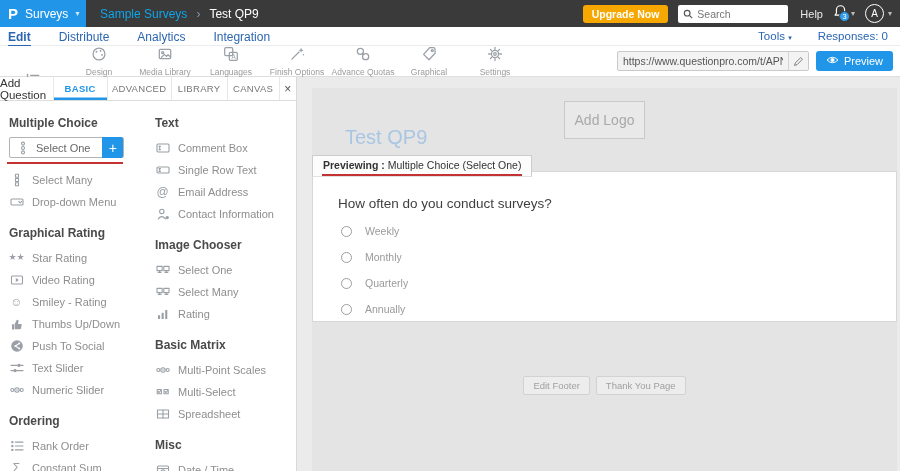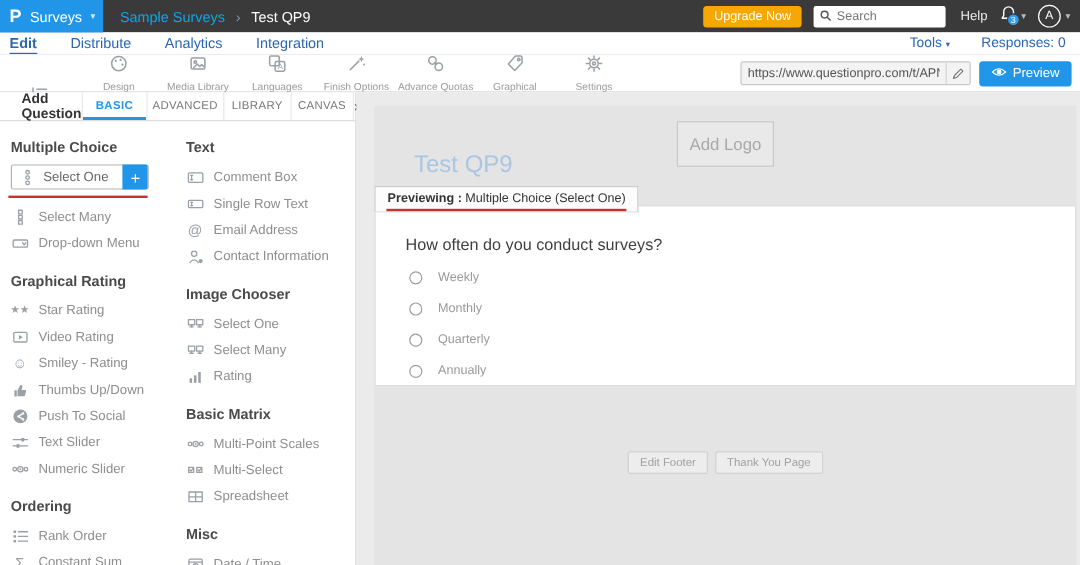--- a/index.html
+++ b/index.html
@@ -10,21 +10,21 @@
   .topbar { height:27px; background:#3a3a3b; display:flex; align-items:center; }
   .brand { height:27px; width:86px; background:#2196e8; display:flex; align-items:center; gap:7px; padding:0 8px; color:#fff; flex:none; cursor:pointer; }
   .brand .logo { font-weight:bold; font-size:15px; }
   .brand .prod { font-size:12px; }
   .brand .caret { color:#cfe6fa; }
   .crumbs { display:flex; align-items:center; gap:9px; margin-left:14px; font-size:12px; }
   .crumb-parent { color:#0ea5e9; }
   .crumb-sep { color:#8598a6; font-size:12px; }
   .crumb-current { color:#fff; }
   .top-spacer { flex:1; }
-  .upgrade { background:#f7a800; color:#fff; font-size:10.5px; font-weight:normal; padding:3px 9px; border-radius:3px; margin-right:10px; cursor:pointer; }
+  .upgrade { background:#f7a800; color:#fff; font-size:10.5px; font-weight:bold; padding:3px 9px; border-radius:3px; margin-right:10px; cursor:pointer; }
   .searchbox { width:110px; height:18px; background:#fff; border-radius:2px; display:flex; align-items:center; gap:4px; padding:0 5px; margin-right:12px; }
   .searchbox input { border:none; outline:none; width:80px; font-size:10.5px; color:#444; font-family:inherit; background:transparent; }
   .help { color:#eaeaea; font-size:11px; margin-right:10px; cursor:pointer; }
   .bellwrap { position:relative; margin-right:3px; cursor:pointer; }
   .badge { position:absolute; left:6px; top:7px; background:#2f9bea; color:#fff; width:11px; height:11px; border-radius:50%; font-size:7.5px; display:flex; align-items:center; justify-content:center; border:1px solid #3a3a3b; }
   .tb-caret { color:#bbb; margin-right:10px; cursor:pointer; }
   .avatar { width:19px; height:19px; border:1.5px solid #fff; border-radius:50%; color:#fff; font-size:10px; display:flex; align-items:center; justify-content:center; margin-right:4px; cursor:pointer; }
   .topbar-end { margin-right:8px; }
 
   
@@ -42,21 +42,21 @@
   .tool .tlabel { font-size:8.5px; color:#9b9b9b; margin-top:1px; white-space:nowrap; }
   .toolbar-right { margin-left:auto; display:flex; align-items:center; gap:7px; padding-right:7px; }
   .urlbox { width:192px; height:20px; background:#f3f3f3; border:1px solid #c9c9c9; border-radius:2px; display:flex; align-items:center; }
   .urlbox input { flex:1; border:none; outline:none; background:transparent; font-size:10.5px; color:#555; padding:0 5px; font-family:inherit; min-width:0; }
   .urlbox .pencil { width:20px; display:flex; align-items:center; justify-content:center; border-left:1px solid #d5d5d5; height:100%; cursor:pointer; }
   .preview-btn { background:#2196e8; color:#fff; border:none; border-radius:3px; font-size:11px; padding:4px 10px; display:flex; align-items:center; gap:5px; cursor:pointer; font-family:inherit; }
 
   
   .panel { position:absolute; left:0; top:77px; bottom:0; width:297px; background:#fff; border-right:1px solid #d9d9d9; }
   .panel-head { height:24px; display:flex; align-items:stretch; border-bottom:1px solid #ddd; }
-  .panel-title { width:74px; display:flex; align-items:center; padding-left:18px; font-size:11.5px; font-weight:bold; color:#333; }
+  .panel-title { width:74px; display:flex; align-items:center; padding-left:0; font-size:11.5px; font-weight:normal; color:#333; }
   .ptab { display:flex; align-items:center; justify-content:center; font-size:9.5px; color:#777; border-left:1px solid #e8e8e8; cursor:pointer; letter-spacing:.3px; }
   .ptab.active { color:#2196e8; font-weight:bold; box-shadow:inset 0 -2.5px 0 #2196e8; }
   .panel-close { width:24px; display:flex; align-items:center; justify-content:center; color:#555; font-size:12px; border-left:1px solid #e8e8e8; cursor:pointer; }
   .cols { display:flex; height:calc(100% - 24px); overflow:hidden; }
   .col { padding:2px 0 0 9px; }
   .col.left { width:146px; }
   .col.right { width:150px; }
   .sec-title { font-size:12px; color:#4a4a4a; font-weight:bold; margin:13px 0 7px; white-space:nowrap; }
   .qitem { display:flex; align-items:center; gap:8px; height:22px; font-size:11px; color:#8e8e8e; cursor:pointer; white-space:nowrap; }
   .qicon { width:15px; display:flex; align-items:center; justify-content:center; flex:none; }

